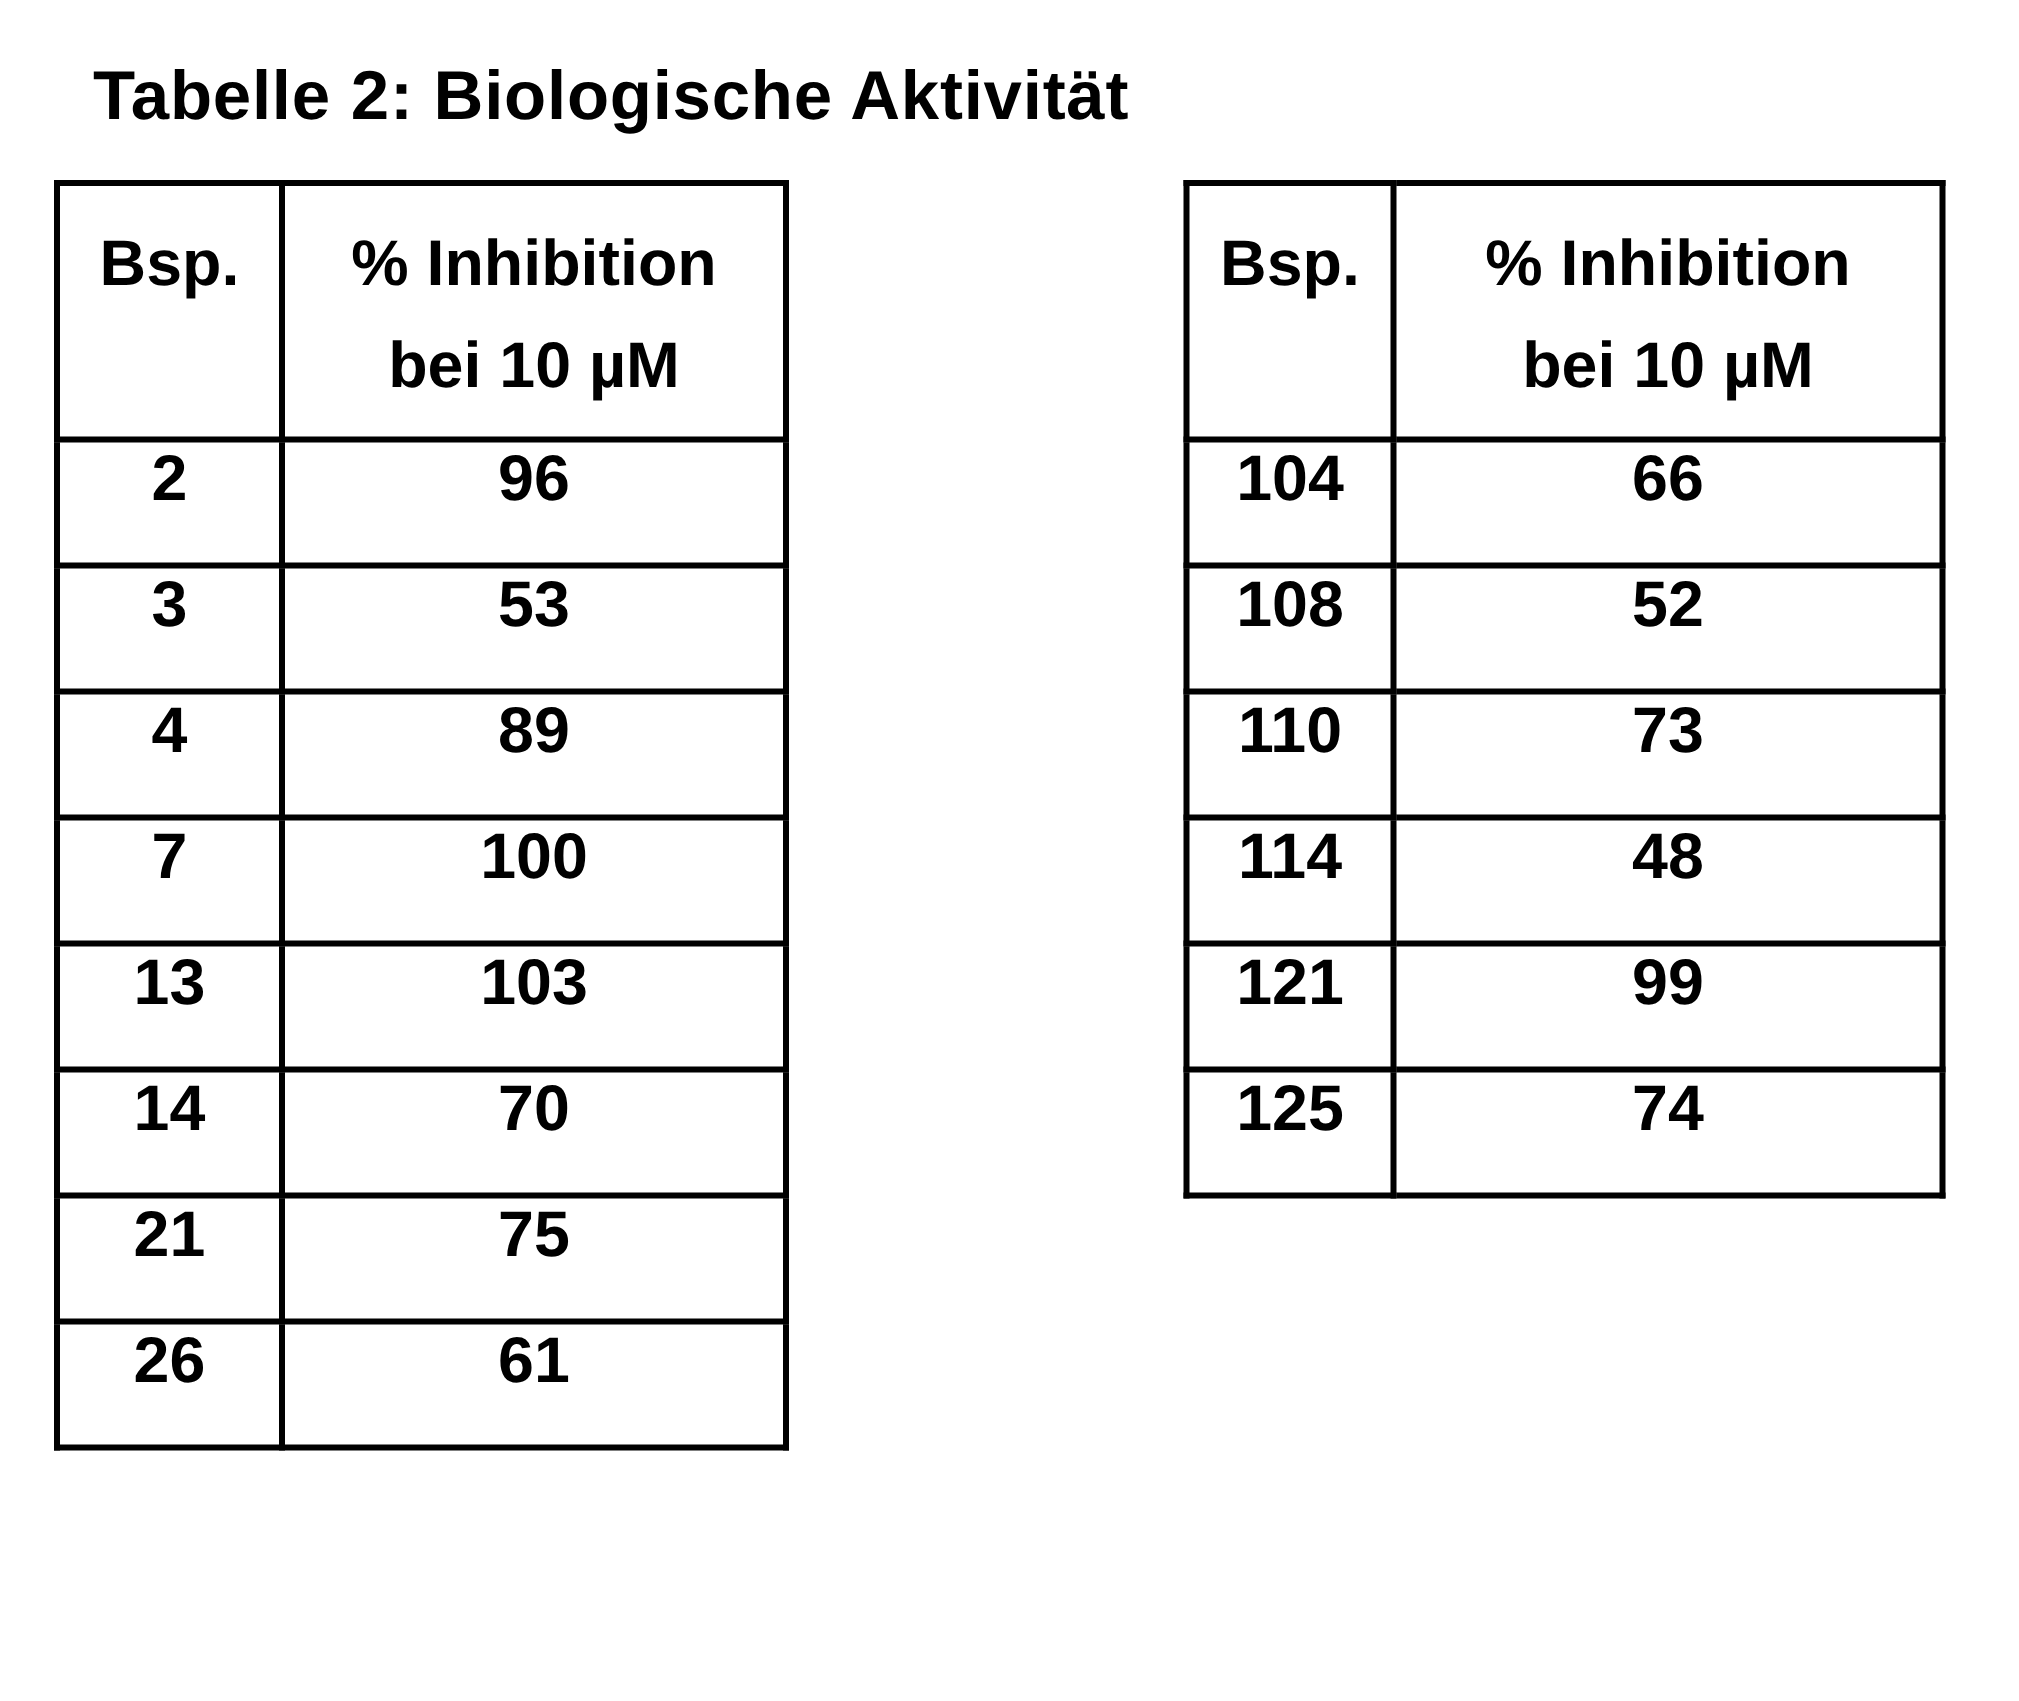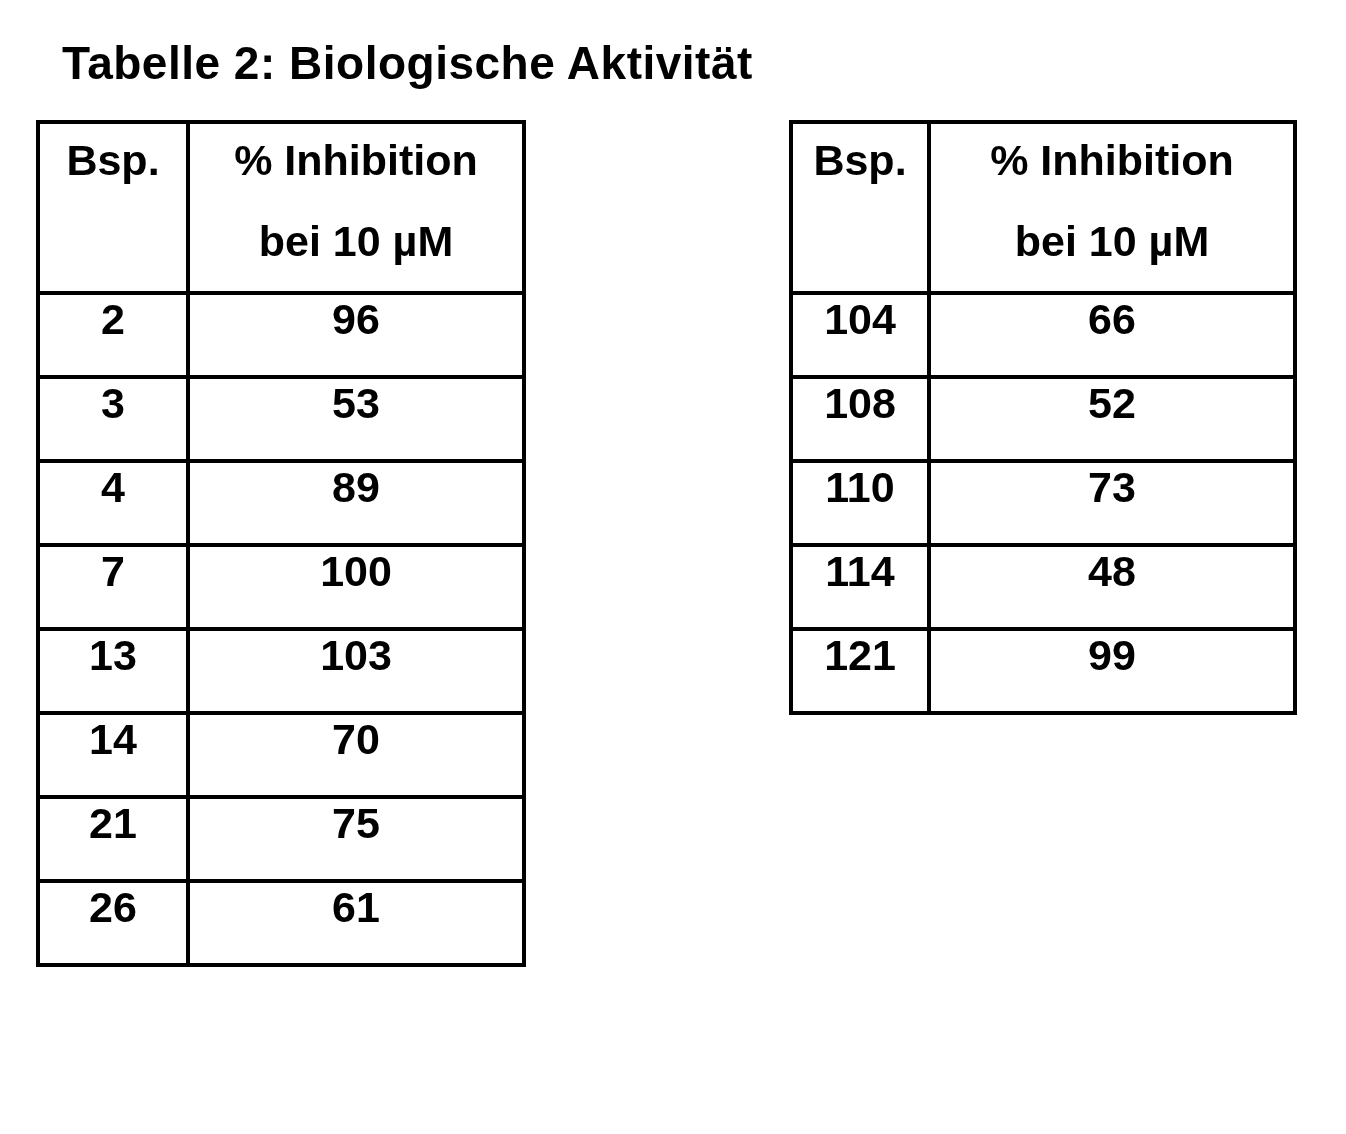--- a/index.html
+++ b/index.html
@@ -39,23 +39,23 @@
   }
   .t-left  { left: 36px;  top: 120px; }
   .t-right { left: 789px; top: 120px; }
 
   .t-left  .col-bsp { width: 150px; }
   .t-left  .col-inh { width: 336px; }
   .t-right .col-bsp { width: 138px; }
   .t-right .col-inh { width: 366px; }
 
   th.header-cell { height: 167px; }
-  th .hdr-line1 { margin-top: 12px; }
-  th .hdr-line2 { margin-top: 32px; }
-  th .hdr-bsp   { margin-top: 12px; }
+  th .hdr-line1 { margin-top: 28px; }
+  th .hdr-line2 { margin-top: 19px; }
+  th .hdr-bsp   { margin-top: 28px; }
 
   td.body-cell {
     height: 80px;
     padding-top: 7px;
   }
 </style>
 </head>
 <body>
 
 <div class="page-title">Tabelle 2: Biologische Aktivität</div>
@@ -142,14 +142,18 @@
       <td class="body-cell">73</td>
     </tr>
     <tr>
       <td class="body-cell">114</td>
       <td class="body-cell">48</td>
     </tr>
     <tr>
       <td class="body-cell">121</td>
       <td class="body-cell">99</td>
     </tr>
+    <tr>
+      <td class="body-cell">125</td>
+      <td class="body-cell">74</td>
+    </tr>
   </tbody>
 </table>
 
 </body></html>

